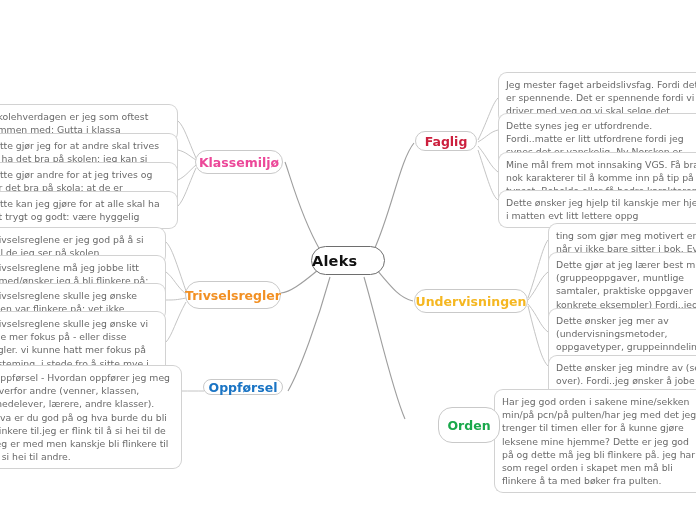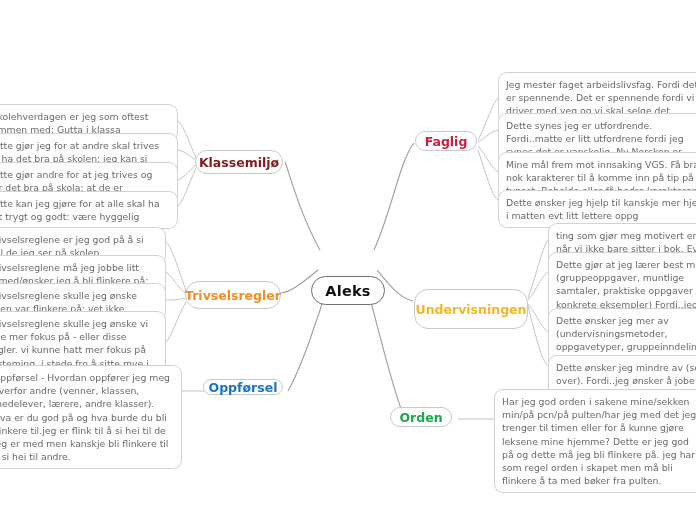--- a/index.html
+++ b/index.html
@@ -9,30 +9,29 @@
     font-family:"DejaVu Sans", sans-serif;
     overflow:hidden;
   }
   #canvas { position:relative; width:696px; height:520px; overflow:hidden; }
 
   svg#links { position:absolute; left:0; top:0; width:696px; height:520px; pointer-events:none; }
 
   
   .central {
     position:absolute;
-    display:flex; align-items:center; justify-content:center;
+    display:flex; align-items:center; 
     background:#ffffff;
     border:1.6px solid #6e6e6e;
     border-radius:18px;
     color:#111111;
     font-weight:bold;
     font-size:14.5px;
     letter-spacing:.2px;
     z-index:5;
-    margin-top:30px;
   }
 
   
   .branch {
     position:absolute;
     display:flex; align-items:center; justify-content:center;
     background:#ffffff;
     border:1px solid #c9c9c9;
     border-radius:14px;
     font-weight:bold;
@@ -97,41 +96,41 @@
       <path d="M 528,306 C 538,346 542,360 548,366"></path>
 
       <path d="M 458,419 C 470,419 482,419 494,419"></path>
     </g>
   </svg>
 
   <div class="central" style="left:311px; top:246px; width:74px; height:29px;">
     <span>Aleks</span>
   </div>
 
-  <div class="branch" style="left:195px; top:150px; width:88px; height:24px; color:#7f1d1d;">
+  <div class="branch" style="left:195px; top:150px; width:88px; height:24px; color:#ec4899;">
     <span>Klassemiljø</span>
   </div>
 
   <div class="branch" style="left:185px; top:281px; width:96px; height:28px; color:#F29023;">
     <span>Trivselsregler</span>
   </div>
 
   <div class="branch" style="left:203px; top:379px; width:80px; height:16px; color:#1A74C4;">
     <span>Oppførsel</span>
   </div>
 
   <div class="branch" style="left:415px; top:131px; width:62px; height:20px; color:#CC1F3D;">
     <span>Faglig</span>
   </div>
 
-  <div class="branch" style="left:414px; top:289px; width:114px; height:40px; color:#F5B721;">
+  <div class="branch" style="left:414px; top:289px; width:114px; height:24px; color:#F5B721;">
     <span>Undervisningen</span>
   </div>
 
-  <div class="branch" style="left:390px; top:407px; width:62px; height:20px; color:#19A84B;">
+  <div class="branch" style="left:438px; top:407px; width:62px; height:36px; color:#19A84B;">
     <span>Orden</span>
   </div>
 
   <div class="leaf clip-left" style="left:-20px; top:104px; width:198px;">
     <span>I skolehverdagen er jeg som oftest sammen med: Gutta i klassa</span>
   </div>
   <div class="leaf clip-left" style="left:-20px; top:133px; width:198px;">
     <span>Dette gjør jeg for at andre skal trives og ha det bra på skolen: jeg kan si hyggelige ting</span>
   </div>
   <div class="leaf clip-left" style="left:-20px; top:162px; width:198px;">

